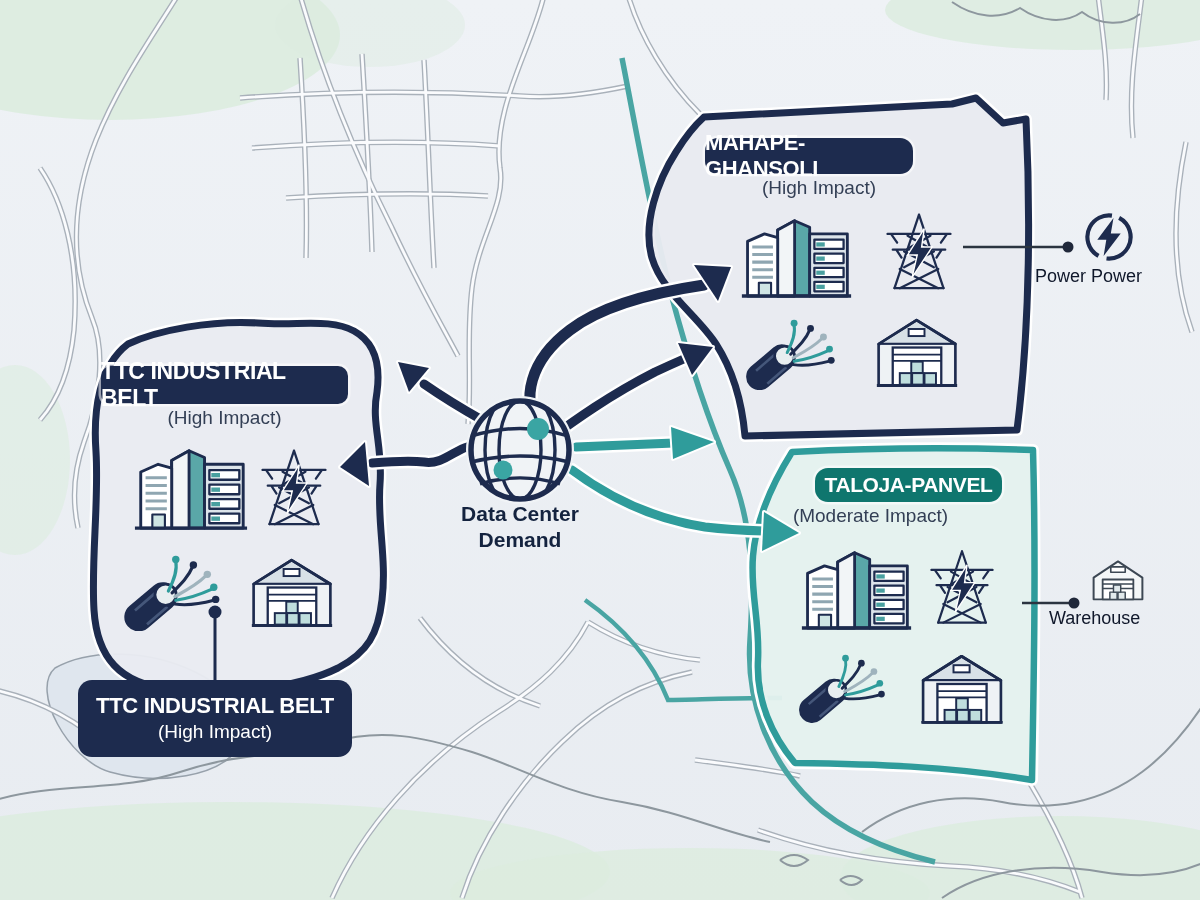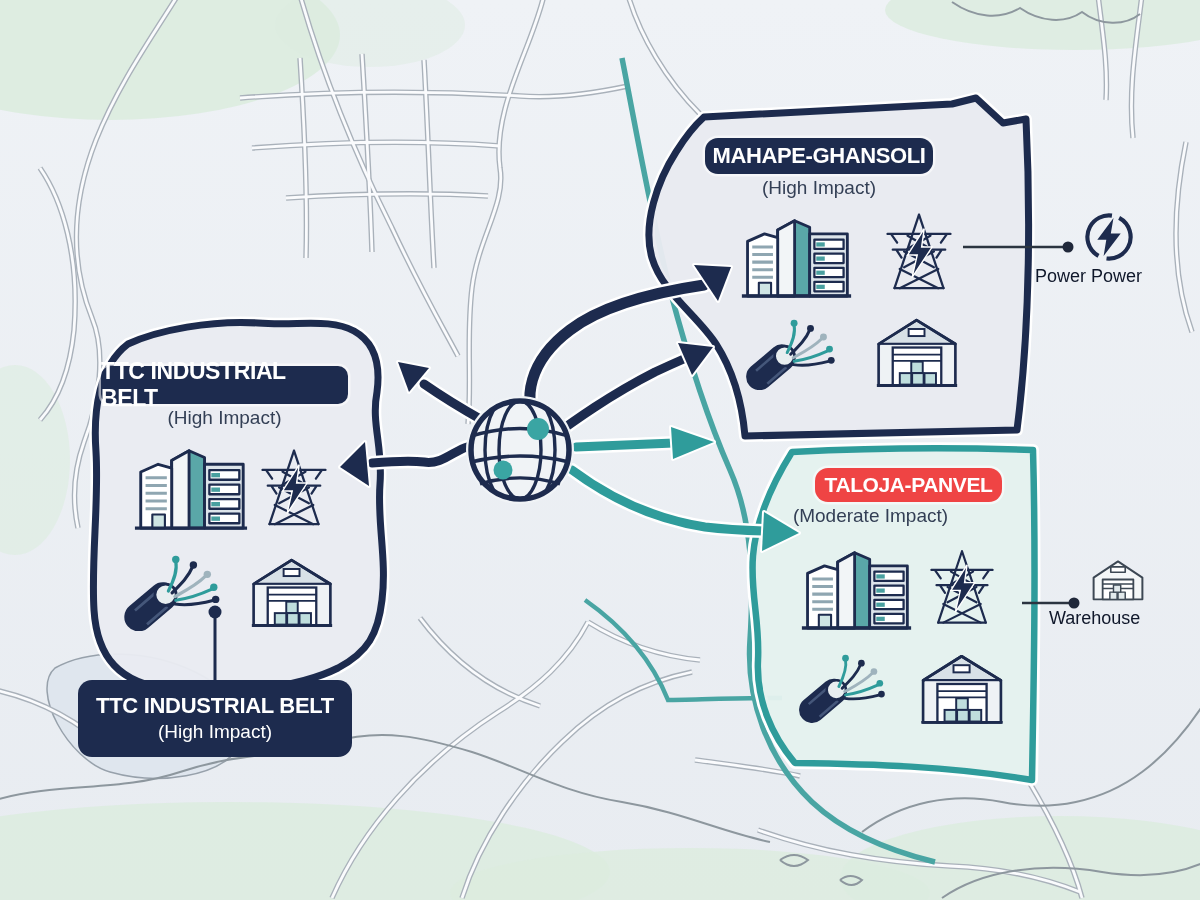--- a/index.html
+++ b/index.html
@@ -3,34 +3,34 @@
 <meta charset="utf-8">
 <style>
   html,body{margin:0;padding:0;background:#dfe3e8;}
   .stage{position:relative;width:1200px;height:900px;overflow:hidden;
          font-family:"Liberation Sans",sans-serif;background:#edf0f4;}
   #map-svg{position:absolute;left:0;top:0;width:1200px;height:900px;}
   .badge{position:absolute;display:flex;align-items:center;justify-content:center;
          color:#fff;font-weight:bold;letter-spacing:-0.4px;
          box-shadow:0 0 0 2.5px rgba(255,255,255,.55);}
   .badge.navy{background:#1d2b4e;}
-  .badge.teal{background:#ef4444;}
+  .badge.teal{background:#0f766e;}
   .impact{position:absolute;text-align:center;color:#333f55;font-size:19px;}
   .ricon{position:absolute;overflow:visible;}
   .callout-label{position:absolute;text-align:left;color:#0f172a;font-size:18px;}
   #center-label{position:absolute;left:430px;top:501px;width:180px;text-align:center;
                 font-size:21px;font-weight:bold;color:#14233f;line-height:1.25;}
   #map-label{position:absolute;left:78px;top:680px;width:274px;height:77px;background:#1d2b4e;
              border-radius:14px;display:flex;flex-direction:column;align-items:center;
              justify-content:center;color:#fff;line-height:1.3;}
   #map-label .l1{font-size:22px;font-weight:bold;letter-spacing:-0.3px;}
   #map-label .l2{font-size:19px;}
   #badge-ttc{left:101px;top:366px;width:247px;height:38px;font-size:23px;border-radius:10px;}
   #impact-ttc{left:101px;top:407px;width:247px;}
-  #badge-mahape{left:705px;top:138px;width:228px;height:36px;font-size:22px;border-radius:13px;}
+  #badge-mahape{left:705px;top:138px;width:208px;height:36px;font-size:22px;border-radius:13px;}
   #impact-mahape{left:705px;top:177px;width:228px;}
   #badge-taloja{left:815px;top:468px;width:187px;height:34px;font-size:21px;border-radius:13px;}
   #impact-taloja{left:732px;top:505px;width:277px;}
 </style>
 </head>
 <body>
 
 <div class="stage">
 
 <svg id="map-svg" viewBox="0 0 1200 900">
@@ -348,20 +348,24 @@
 <svg class="ricon" style="left:928px;top:544px;width:68px;height:85px">
       <use href="#sym-tower"></use>
     </svg>
 <svg class="ricon" style="left:797px;top:651px;width:92px;height:72px">
       <use href="#sym-fiber"></use>
     </svg>
 <svg class="ricon" style="left:916px;top:650px;width:92px;height:76px">
       <use href="#sym-warehouse"></use>
     </svg>
 
+<div id="center-label">
+  <div>Data Center</div>
+  <div>Demand</div>
+</div>
 
 <div id="map-label">
   <div class="l1">TTC INDUSTRIAL BELT</div>
   <div class="l2">(High Impact)</div>
 </div>
 
 <svg class="ricon" style="left:1082px;top:210px;width:54px;height:54px">
       <use href="#sym-power-circle"></use>
     </svg>
 <div class="callout-label" style="left:1035px;top:266px;width:165px">Power Power</div>

